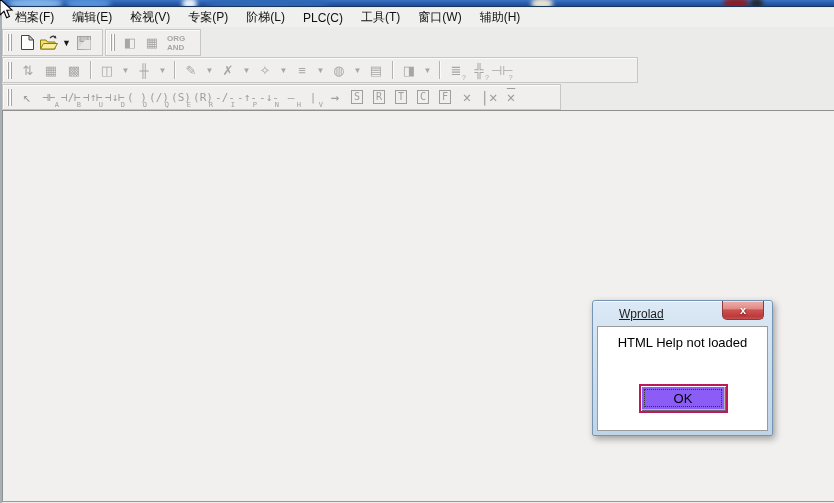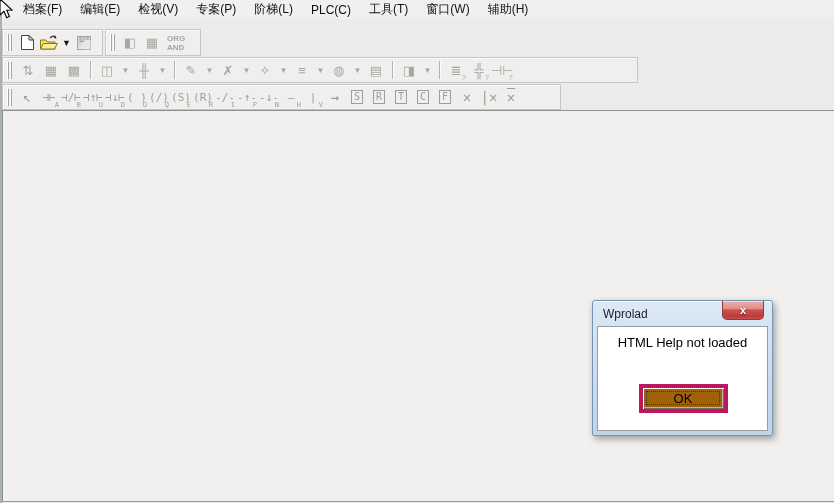--- a/index.html
+++ b/index.html
@@ -24,23 +24,23 @@
   .blob3 { left:182px; width:15px;  background:#e8eef5; }
   .blob4 { left:205px; width:125px; background:#2f68b5; }
   .blob5 { left:531px; width:22px;  background:#e9e2cf; }
   .blob6 { left:723px; width:26px;  background:#8c1d22; }
   .blob7 { left:750px; width:13px;  background:#2a2a2e; }
 
   .win-left-edge { position:absolute; left:0; top:7px; width:2px; height:496px; background:#a8b0b8; }
 
   
   .menubar {
-    position:absolute; left:2px; top:0; width:832px; height:19px;
+    position:absolute; left:2px; top:8px; width:832px; height:19px;
     display:flex; align-items:center; background:#f0f0ee;
-    font-size:12px; padding-left:12px;
+    font-size:12px; padding-left:4px;
   }
   .mi { padding:2px 9px; white-space:nowrap; cursor:default; }
 
   
   .band {
     position:absolute; display:flex; align-items:center; padding:0 3px;
     background:#f0efed; border:1px solid #c6c6c4;
     box-shadow:inset 0 1px 0 #fbfbf9, inset 1px 0 0 #fbfbf9;
   }
   .b1a { left:2px; top:29px; width:101px; height:27px; }
@@ -95,40 +95,40 @@
 
   
   .dialog {
     position:absolute; left:592px; top:300px; width:181px; height:136px;
     background:linear-gradient(180deg,#dce9f6 0%,#cfe0ef 40%,#c0d4e8 100%);
     border:1px solid #7593b2; border-radius:3px 3px 2px 2px;
     box-shadow:2px 3px 7px rgba(0,0,0,0.35), inset 0 1px 0 rgba(255,255,255,0.75);
   }
   .dlg-title {
     position:absolute; left:0; top:0; right:0; height:25px;
-    display:flex; align-items:center; padding-left:10px;
-    font-size:12px; color:#1c1c1c; cursor:default;
+    display:flex; align-items:center; padding-left:26px;
+    font-size:12px; color:#1c1c1c; cursor:default;text-decoration:underline;
   }
   .dlg-close {
     position:absolute; top:0; right:8px; width:42px; height:19px;
     border:1px solid #8e3a3c; border-top:none; border-radius:0 0 5px 5px;
     background:linear-gradient(180deg,#efb1ab 0%,#e08b86 42%,#ce544f 50%,#bc3a3e 85%,#c7524d 100%);
     box-shadow:inset 0 1px 0 rgba(255,255,255,0.55);
     display:flex; align-items:center; justify-content:center;
     color:#fff; font-size:11px; font-weight:bold; line-height:1;
     text-shadow:0 1px 2px #6e1316; cursor:default;
   }
   .dlg-body {
     position:absolute; left:4px; right:4px; top:25px; bottom:4px;
     background:#ffffff; border:1px solid #9b9b9b;
   }
   .dlg-msg { margin-top:8px; text-align:center; font-size:13px; color:#000; }
   .ok-btn {
     position:absolute; left:41px; top:57px; width:89px; height:29px;
-    background:#a16207; border:4px solid #be185d;
+    background:#8b5cf6; border:2px solid #be185d;
     box-shadow:inset 1px 1px 0 #ffffff, inset -1px -1px 0 #6d6d6d, inset -2px -2px 0 #b6b6b4;
     cursor:default;
   }
   .ok-focus {
     position:absolute; left:3px; top:3px; right:4px; bottom:4px;
     border:1px dotted #333;
     display:flex; align-items:center; justify-content:center;
     font-size:13px; color:#000;
   }
 

